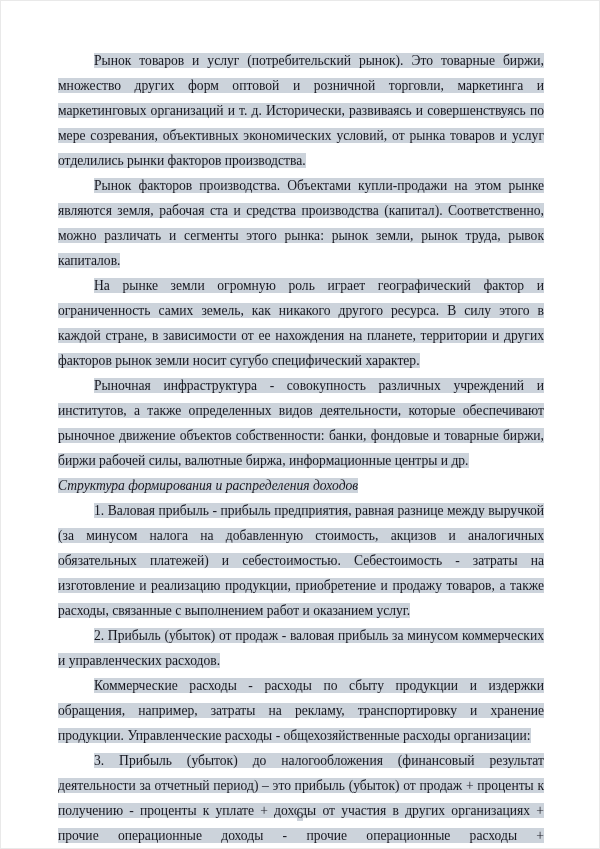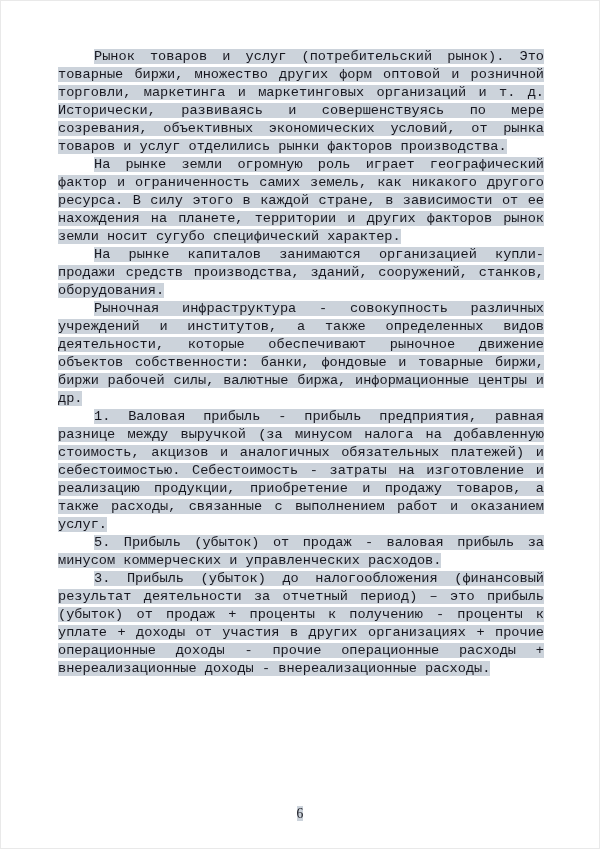--- a/index.html
+++ b/index.html
@@ -15,23 +15,23 @@
     box-sizing: border-box;
     padding: 47px 57px 0 57px;
     overflow: hidden;
     border: 1px solid #e9e9e9;
   }
   .doc-body {
     width: 486px;
   }
   .para {
     margin: 0;
-    font-family: Liberation Mono, monospace;
+    font-family: Liberation Serif, serif;
     font-size: 13.6px;
-    line-height: 18px;
+    line-height: 25px;
     color: var(--txt, #17171f);
     text-align: justify;
     text-indent: 36px;
   }
   .para.italic {
     font-style: italic;
     text-indent: 0;
   }
   .hl {
     background-color: var(--hl, #ccd3db);
@@ -47,34 +47,36 @@
     color: var(--txt, #17171f);
   }
 </style>
 </head>
 <body>
 
 <div class="page">
   <div class="doc-body">
   <p class="para"><span class="hl">Рынок товаров и услуг (потребительский рынок). Это товарные биржи, множество других форм оптовой и розничной торговли, маркетинга и маркетинговых организаций и т. д. Исторически, развиваясь и совершенствуясь по мере созревания, объективных экономических условий, от рынка товаров и услуг отделились рынки факторов производства.</span></p>
 
+  <p class="para"><span class="hl">Рынок факторов производства. Объектами купли-продажи на этом рынке являются земля, рабочая ста и средства производства (капитал). Соответственно, можно различать и сегменты этого рынка: рынок земли, рынок труда, рывок капиталов.</span></p>
 
   <p class="para"><span class="hl">На рынке земли огромную роль играет географический фактор и ограниченность самих земель, как никакого другого ресурса. В силу этого в каждой стране, в зависимости от ее нахождения на планете, территории и других факторов рынок земли носит сугубо специфический характер.</span></p>
 
 
-  <p class="para"><span class="hl">На рынке капиталов занимаются организацией купли-продажи средств производства, зданий, сооружений, станков, оборудования.</span></p>
 
   <p class="para"><span class="hl">Рыночная инфраструктура - совокупность различных учреждений и институтов, а также определенных видов деятельности, которые обеспечивают рыночное движение объектов собственности: банки, фондовые и товарные биржи, биржи рабочей силы, валютные биржа, информационные центры и др.</span></p>
 
+  <p class="para italic"><span class="hl">Структура формирования и распределения доходов</span></p>
 
 
   <p class="para"><span class="hl">1. Валовая прибыль - прибыль предприятия, равная разнице между выручкой (за минусом налога на добавленную стоимость, акцизов и аналогичных обязательных платежей) и себестоимостью. Себестоимость - затраты на изготовление и реализацию продукции, приобретение и продажу товаров, а также расходы, связанные с выполнением работ и оказанием услуг.</span></p>
 
-  <p class="para"><span class="hl">5. Прибыль (убыток) от продаж - валовая прибыль за минусом коммерческих и управленческих расходов.</span></p>
+  <p class="para"><span class="hl">2. Прибыль (убыток) от продаж - валовая прибыль за минусом коммерческих и управленческих расходов.</span></p>
 
+  <p class="para"><span class="hl">Коммерческие расходы - расходы по сбыту продукции и издержки обращения, например, затраты на рекламу, транспортировку и хранение продукции. Управленческие расходы - общехозяйственные расходы организации:</span></p>
 
   <p class="para"><span class="hl">3. Прибыль (убыток) до налогообложения (финансовый результат деятельности за отчетный период) – это прибыль (убыток) от продаж + проценты к получению - проценты к уплате + доходы от участия в других организациях + прочие операционные доходы - прочие операционные расходы + внереализационные доходы - внереализационные расходы.</span></p>
 
 </div>
   <div class="page-number">
     <span class="hl">6</span>
   </div>
 </div>
 
 </body></html>

